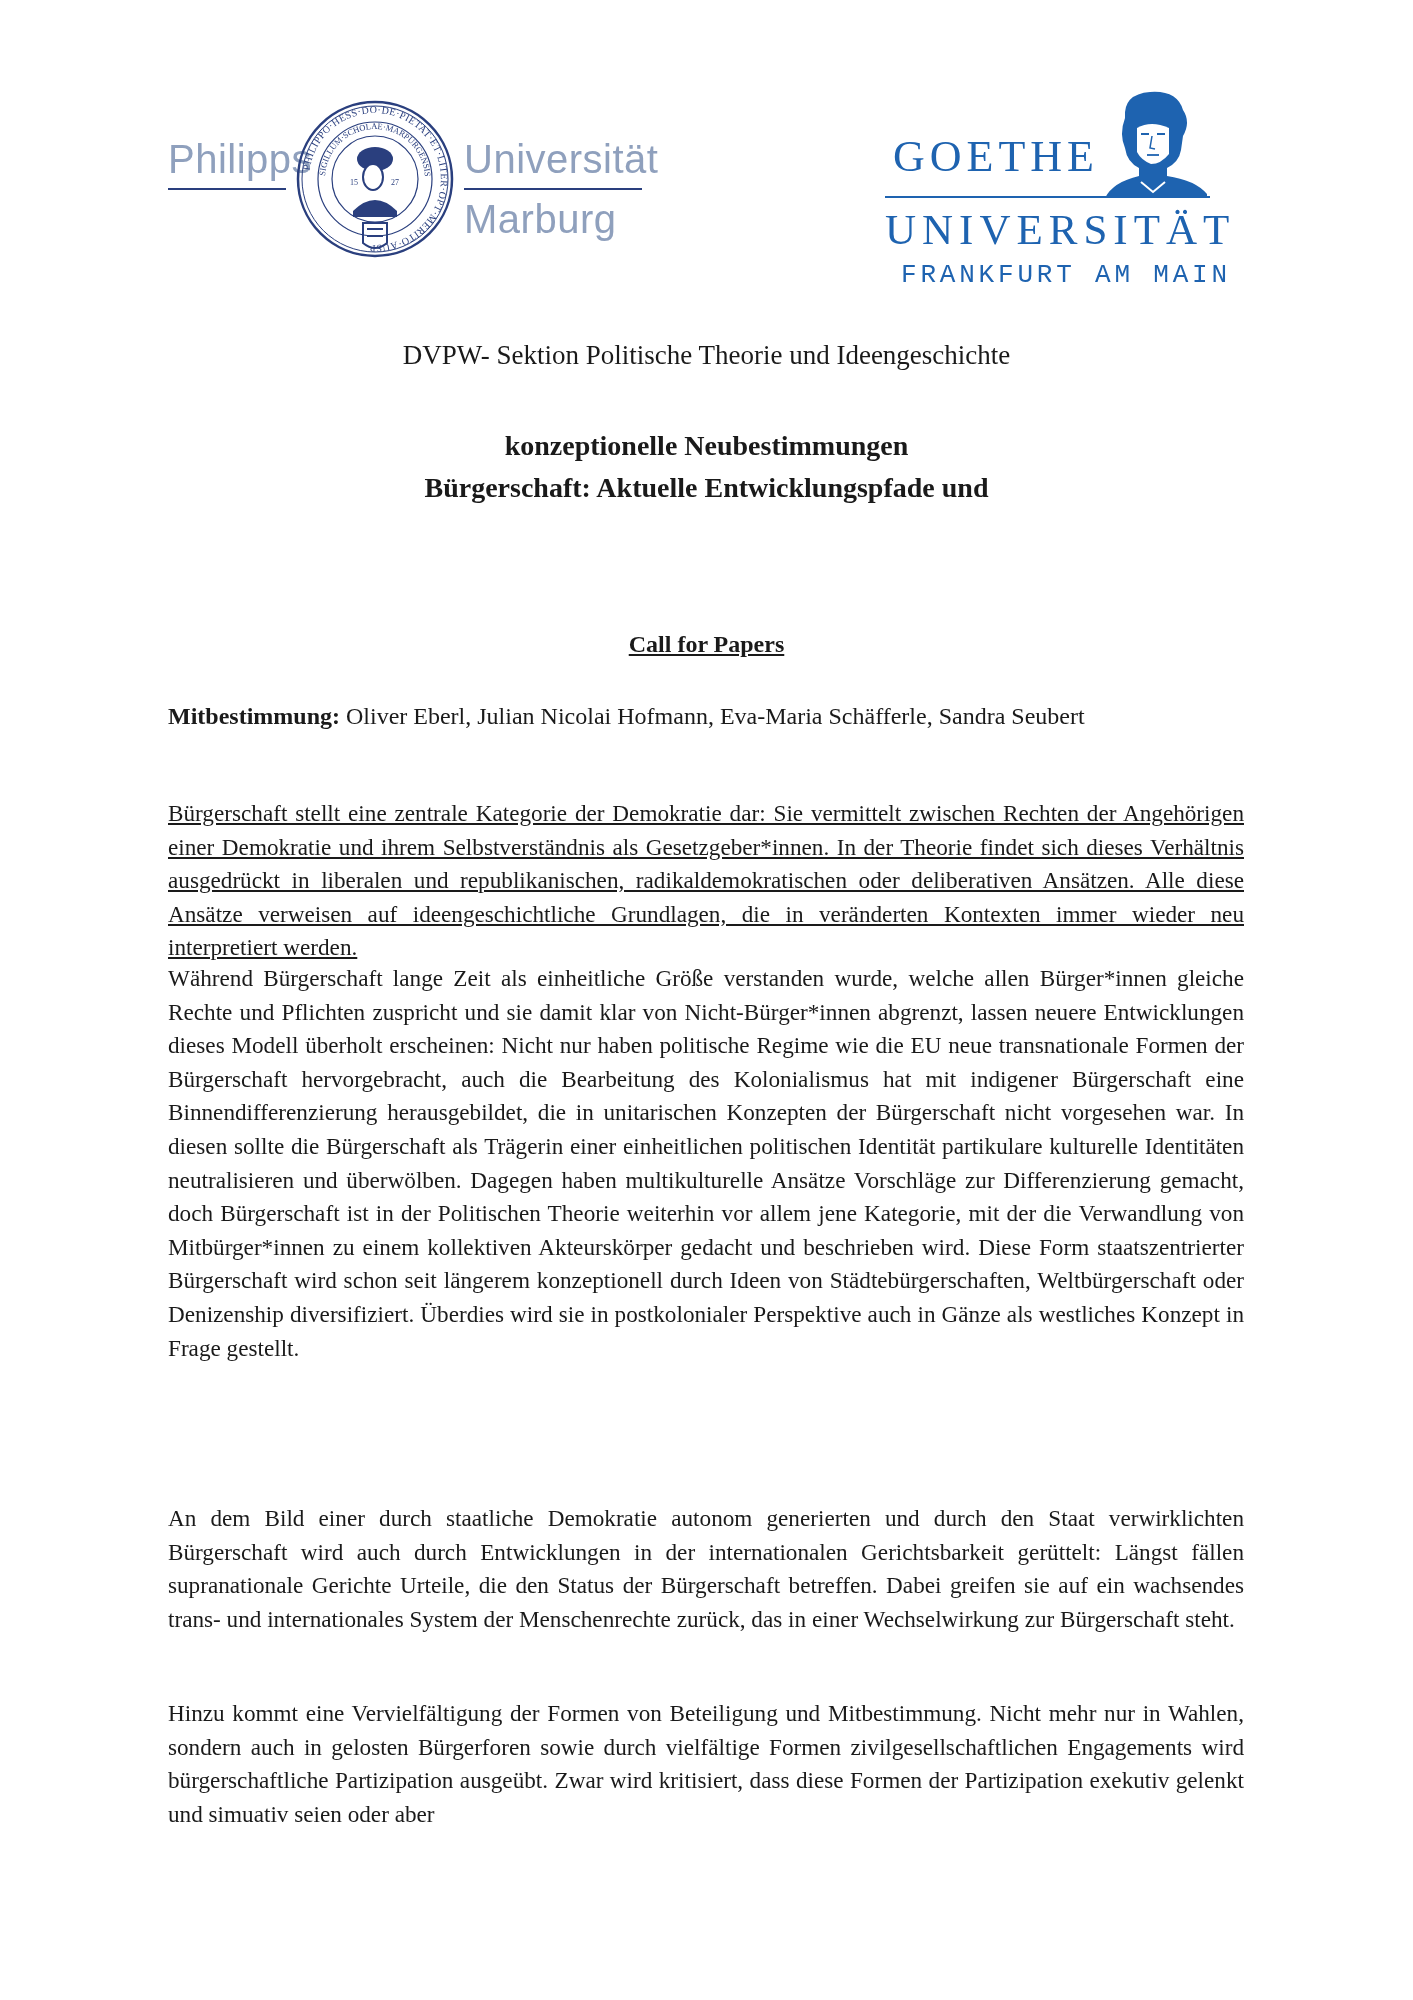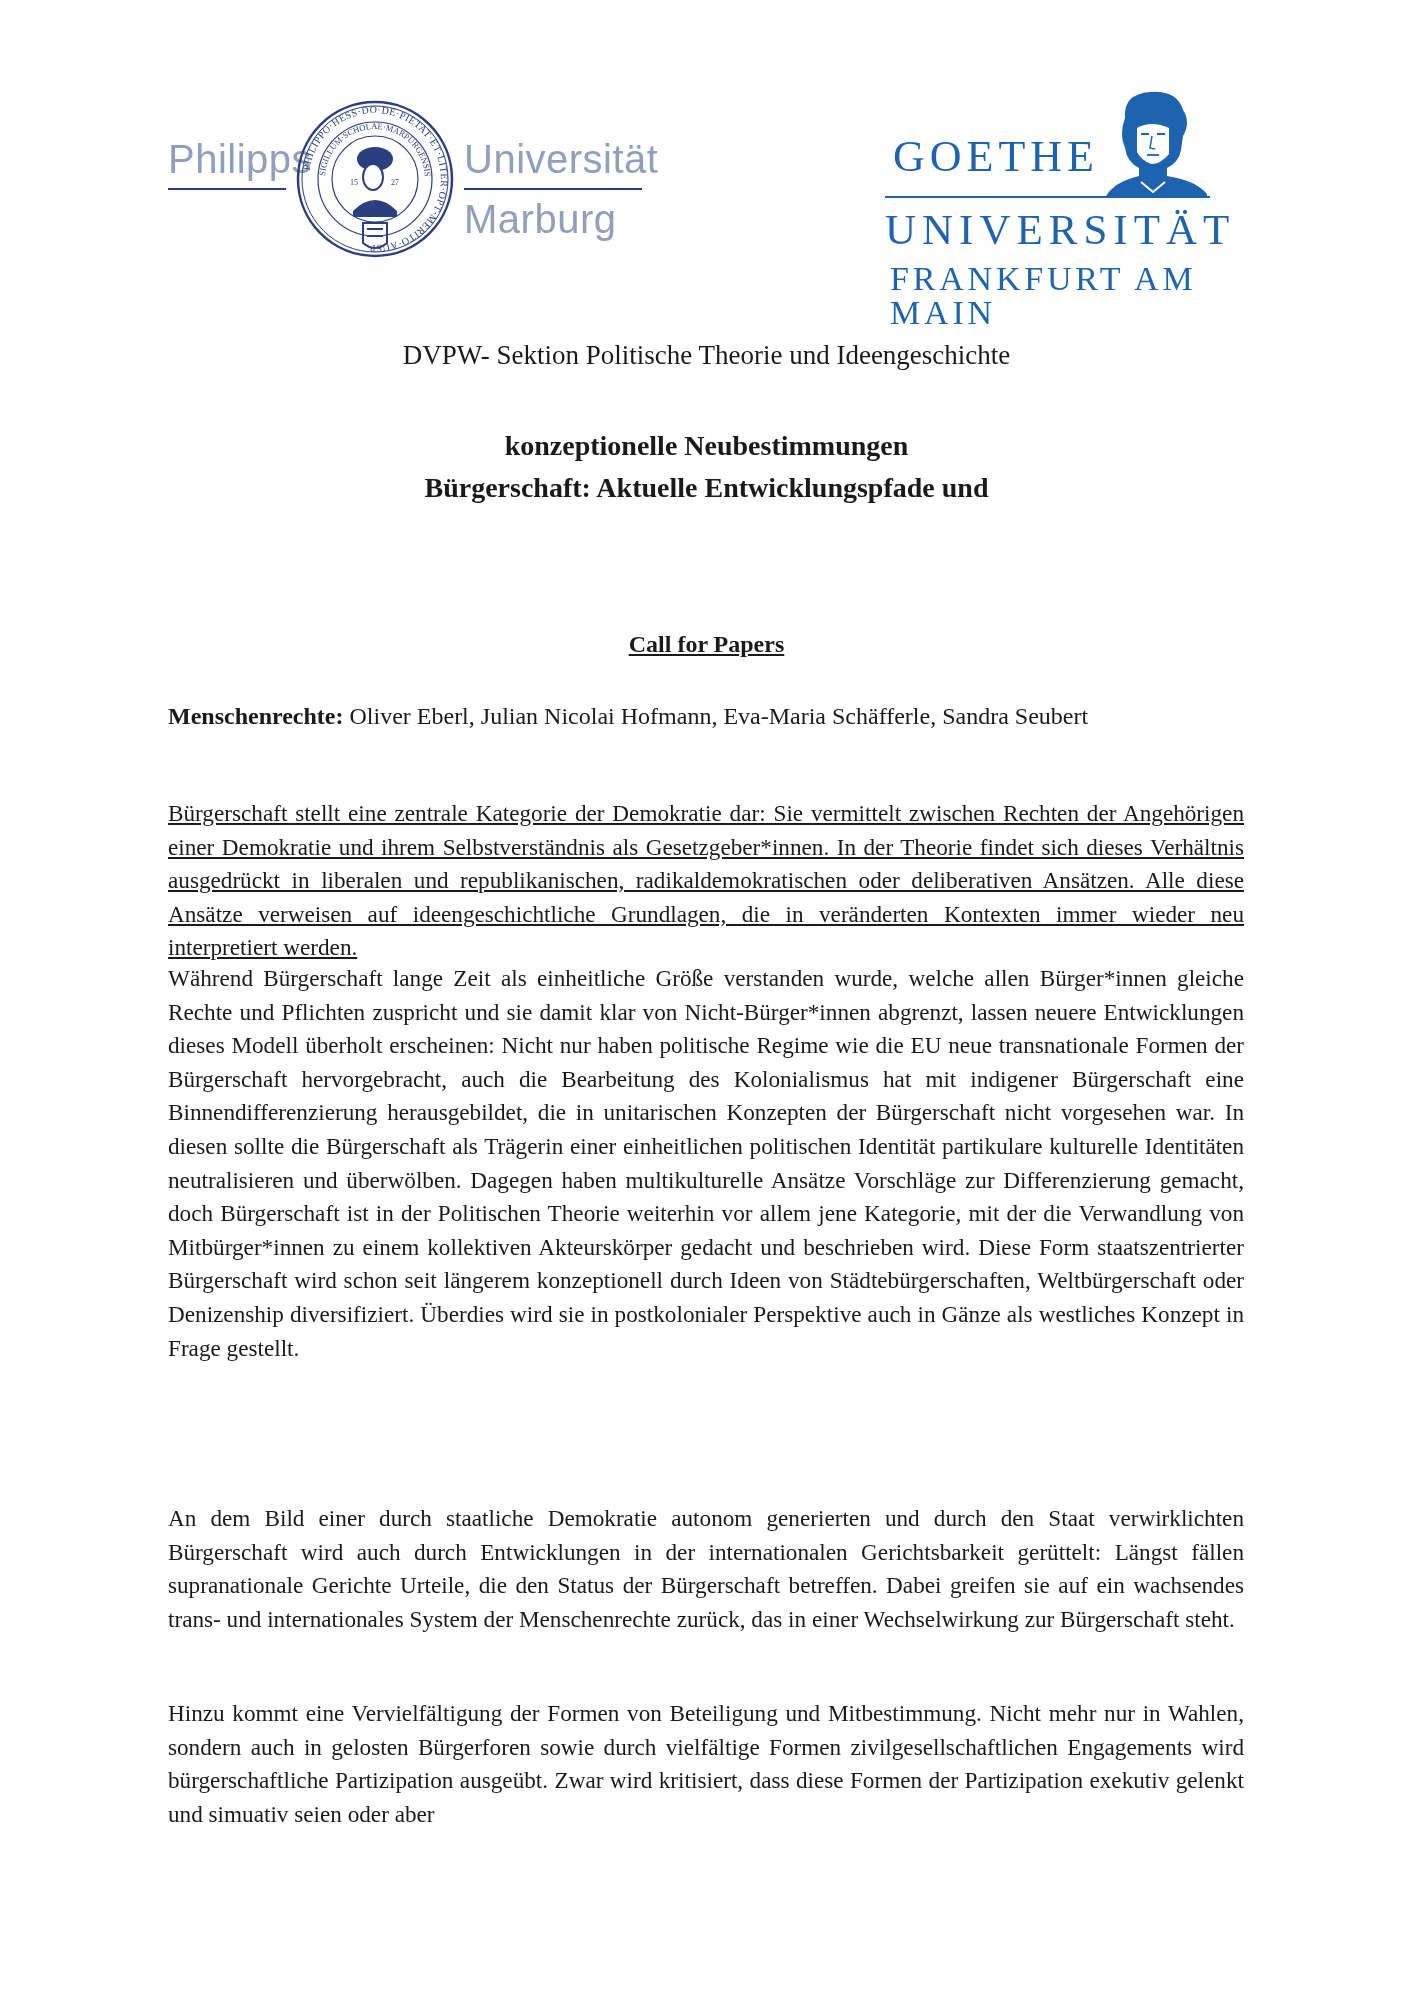--- a/index.html
+++ b/index.html
@@ -15,21 +15,21 @@
     .mb-rule { position: absolute; height: 2px; background: #2a3f7e; }
     .mb-rule-left { left: 0; top: 93px; width: 118px; }
     .mb-rule-right { left: 296px; top: 93px; width: 178px; }
     .mb-seal { position: absolute; left: 127px; top: 4px; width: 160px; height: 160px; }
 
     
     .goethe-logo { position: absolute; left: 885px; top: 90px; width: 360px; height: 185px; color: #1e63b0; }
     .gl-goethe { position: absolute; left: 8px; top: 45px; font-size: 44px; letter-spacing: 5px; line-height: 1; font-family: "Liberation Serif", serif; }
     .gl-rule { position: absolute; left: 0; top: 106px; width: 325px; height: 2px; background: #1e63b0; }
     .gl-uni { position: absolute; left: 0; top: 118px; font-size: 43px; letter-spacing: 6px; line-height: 1; font-family: "Liberation Serif", serif; }
-    .gl-frankfurt { position: absolute; left: 5px; top: 172px; font-size: 34px; letter-spacing: 3.8px; line-height: 1; font-family: Liberation Serif, serif; }
+    .gl-frankfurt { position: absolute; left: 16px; top: 172px; font-size: 26px; letter-spacing: 3.8px; line-height: 1; font-family: Liberation Mono, monospace; }
     .gl-portrait { position: absolute; left: 210px; top: -2px; width: 120px; height: 110px; }
 
     
     .center { position: absolute; left: 0; width: 1413px; text-align: center; }
     .h-section { top: 340px; font-size: 27px; }
     .h-title { top: 425px; font-size: 28px; font-weight: bold; line-height: 42px; }
     .h-place { top: 556px; font-size: 24px; }
     .h-cfp { top: 631px; font-size: 24px; font-weight: bold; text-decoration: underline; }
 
     .organizers { position: absolute; left: 168px; top: 703px; font-size: 24px; }
@@ -93,21 +93,21 @@
   </div>
 
   <div class="center h-section">DVPW- Sektion Politische Theorie und Ideengeschichte</div>
   <div class="center h-title">
     <div>konzeptionelle Neubestimmungen</div>
     <div>Bürgerschaft: Aktuelle Entwicklungspfade und</div>
   </div>
   <div class="center h-cfp">Call for Papers</div>
 
   <div class="organizers">
-    <b>Menschenrechte:</b><span> Oliver Eberl, Julian Nicolai Hofmann, Eva-Maria Schäfferle, Sandra Seubert</span>
+    <b>Mitbestimmung:</b><span> Oliver Eberl, Julian Nicolai Hofmann, Eva-Maria Schäfferle, Sandra Seubert</span>
   </div>
 
   <p class="body-text p1" style="margin:0">Bürgerschaft stellt eine zentrale Kategorie der Demokratie dar: Sie vermittelt zwischen Rechten der Angehörigen einer Demokratie und ihrem Selbstverständnis als Gesetzgeber*innen. In der Theorie findet sich dieses Verhältnis ausgedrückt in liberalen und republikanischen, radikaldemokratischen oder deliberativen Ansätzen. Alle diese Ansätze verweisen auf ideengeschichtliche Grundlagen, die in veränderten Kontexten immer wieder neu interpretiert werden.</p>
   <p class="body-text p2" style="margin:0">Während Bürgerschaft lange Zeit als einheitliche Größe verstanden wurde, welche allen Bürger*innen gleiche Rechte und Pflichten zuspricht und sie damit klar von Nicht-Bürger*innen abgrenzt, lassen neuere Entwicklungen dieses Modell überholt erscheinen: Nicht nur haben politische Regime wie die EU neue transnationale Formen der Bürgerschaft hervorgebracht, auch die Bearbeitung des Kolonialismus hat mit indigener Bürgerschaft eine Binnendifferenzierung herausgebildet, die in unitarischen Konzepten der Bürgerschaft nicht vorgesehen war. In diesen sollte die Bürgerschaft als Trägerin einer einheitlichen politischen Identität partikulare kulturelle Identitäten neutralisieren und überwölben. Dagegen haben multikulturelle Ansätze Vorschläge zur Differenzierung gemacht, doch Bürgerschaft ist in der Politischen Theorie weiterhin vor allem jene Kategorie, mit der die Verwandlung von Mitbürger*innen zu einem kollektiven Akteurskörper gedacht und beschrieben wird. Diese Form staatszentrierter Bürgerschaft wird schon seit längerem konzeptionell durch Ideen von Städtebürgerschaften, Weltbürgerschaft oder Denizenship diversifiziert. Überdies wird sie in postkolonialer Perspektive auch in Gänze als westliches Konzept in Frage gestellt.</p>
   <p class="body-text p3" style="margin:0">An dem Bild einer durch staatliche Demokratie autonom generierten und durch den Staat verwirklichten Bürgerschaft wird auch durch Entwicklungen in der internationalen Gerichtsbarkeit gerüttelt: Längst fällen supranationale Gerichte Urteile, die den Status der Bürgerschaft betreffen. Dabei greifen sie auf ein wachsendes trans- und internationales System der Menschenrechte zurück, das in einer Wechselwirkung zur Bürgerschaft steht.</p>
   <p class="body-text p4" style="margin:0">Hinzu kommt eine Vervielfältigung der Formen von Beteiligung und Mitbestimmung. Nicht mehr nur in Wahlen, sondern auch in gelosten Bürgerforen sowie durch vielfältige Formen zivilgesellschaftlichen Engagements wird bürgerschaftliche Partizipation ausgeübt. Zwar wird kritisiert, dass diese Formen der Partizipation exekutiv gelenkt und simuativ seien oder aber</p>
 
 </div>
 
 </body></html>

